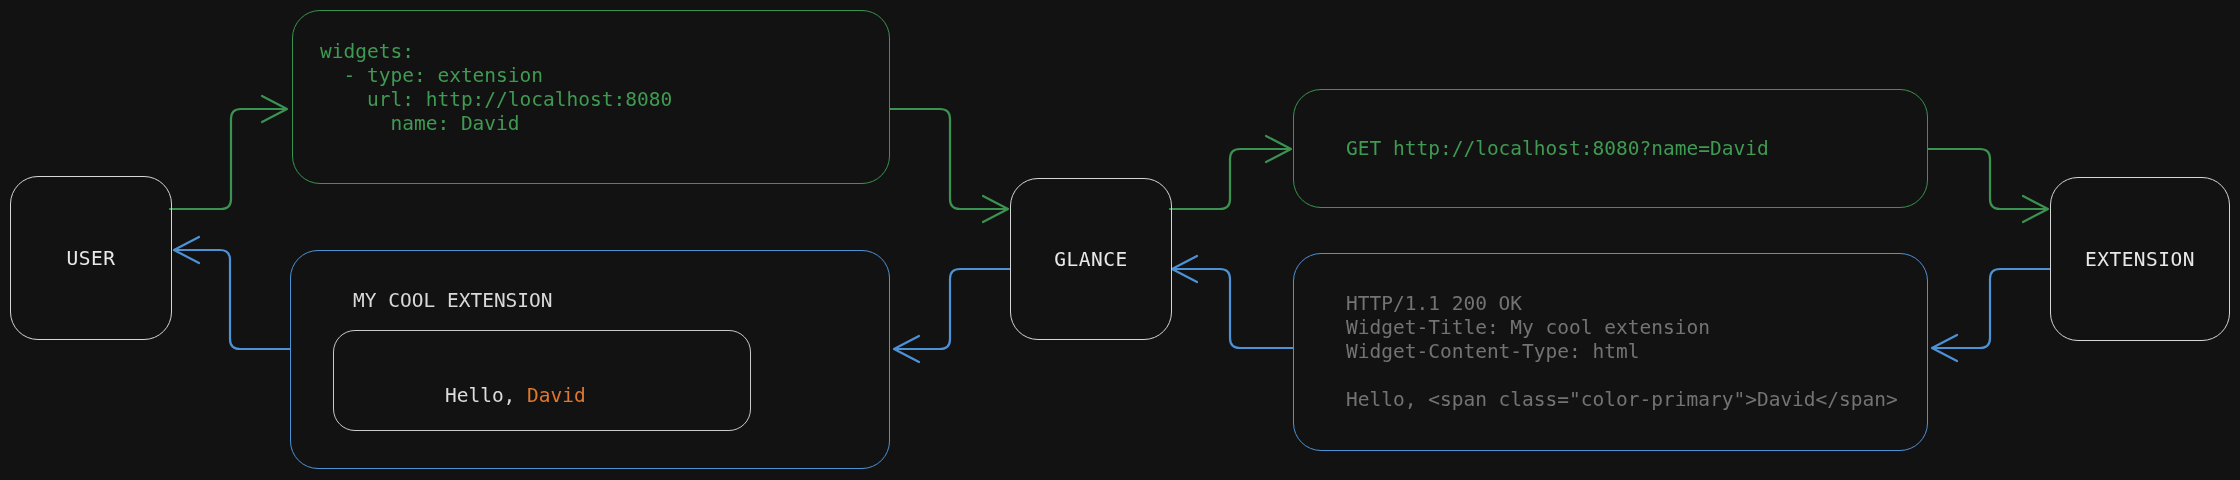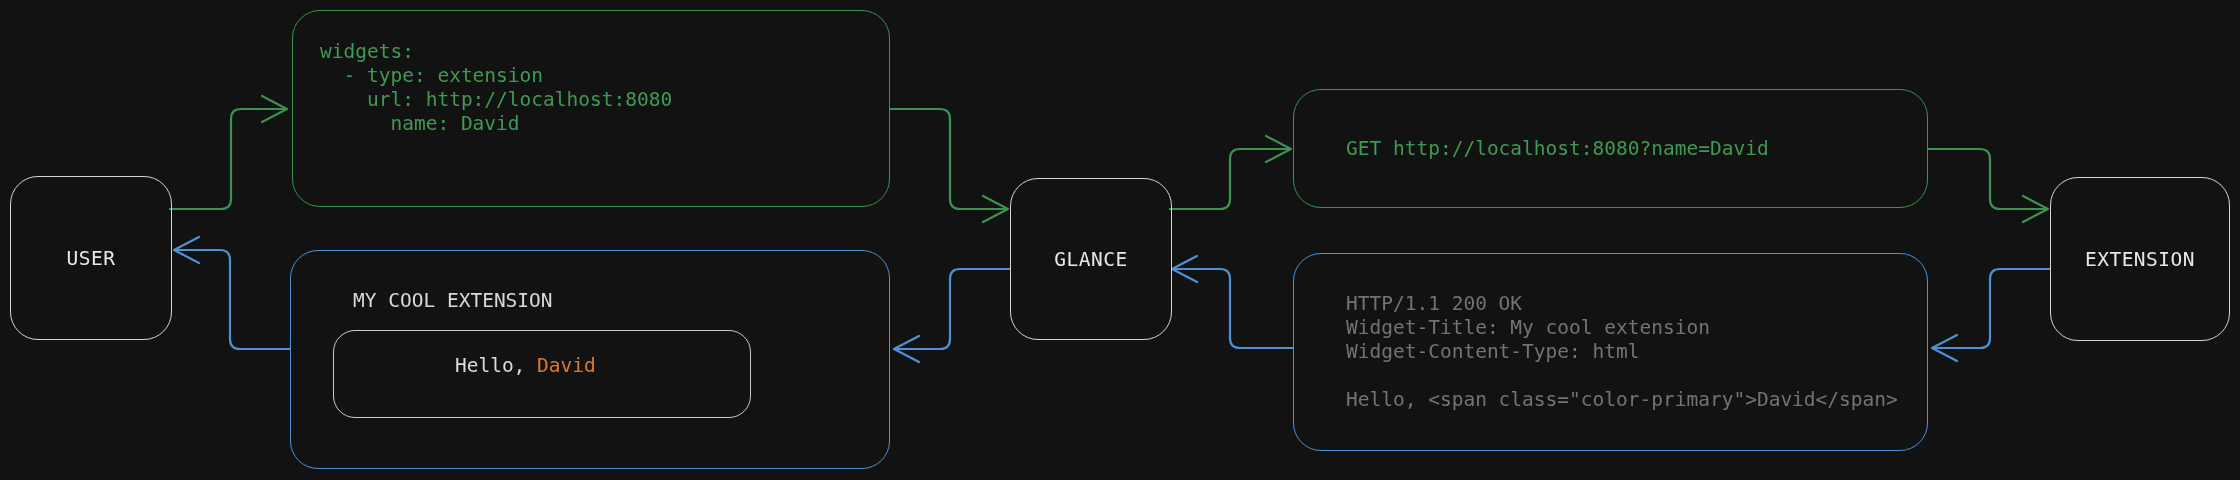--- a/index.html
+++ b/index.html
@@ -62,48 +62,47 @@
     line-height: 24px;
     min-height: 24px;
   }
   .green-text { color: #3f9a52; }
   .blue-text  { color: #737373; }
 
   #box-user      { left: 10px;   top: 148px; width: 160px; height: 162px; }
   #box-glance    { left: 1010px; top: 150px; width: 160px; height: 160px; }
   #box-extension { left: 2050px; top: 149px; width: 178px; height: 162px; }
 
-  #box-config    { left: 292px;  top: 10px;  width: 598px; height: 197px; padding-left: 32px; }
+  #box-config    { left: 292px;  top: 10px;  width: 598px; height: 174px; padding-left: 32px; }
   #box-widget    { left: 290px;  top: 250px; width: 600px; height: 219px; }
   #box-request   { left: 1293px; top: 89px;  width: 635px; height: 119px; display: flex; align-items: center; }
   #box-request .code-line { margin-left: 52px; }
   #box-response  { left: 1293px; top: 253px; width: 635px; height: 198px; }
   #box-response .code { left: 52px; top: 38px; }
 
   #widget-title {
     position: absolute;
     left: 62px;
     top: 38px;
     color: #d9d9d9;
     font-size: 19.5px;
     line-height: 24px;
     white-space: pre;
   }
   #widget-preview {
     position: absolute;
     left: 42px;
     top: 79px;
     width: 418px;
-    height: 88px;
+    height: 101px;
     border: 1.5px solid #c9c9c9;
     border-radius: 22px;
     box-sizing: border-box;
     display: flex;
-    align-items: flex-start;
-    padding-left: 10px;
+    align-items: flex-end;
   }
   #widget-preview .greeting {
     margin-left: 17px;
     font-size: 19.5px;
     white-space: pre;
   }
   .greeting .prefix { color: #dcdcdc; }
   .greeting .name   { color: #e0772e; }
 </style>
 </head>

